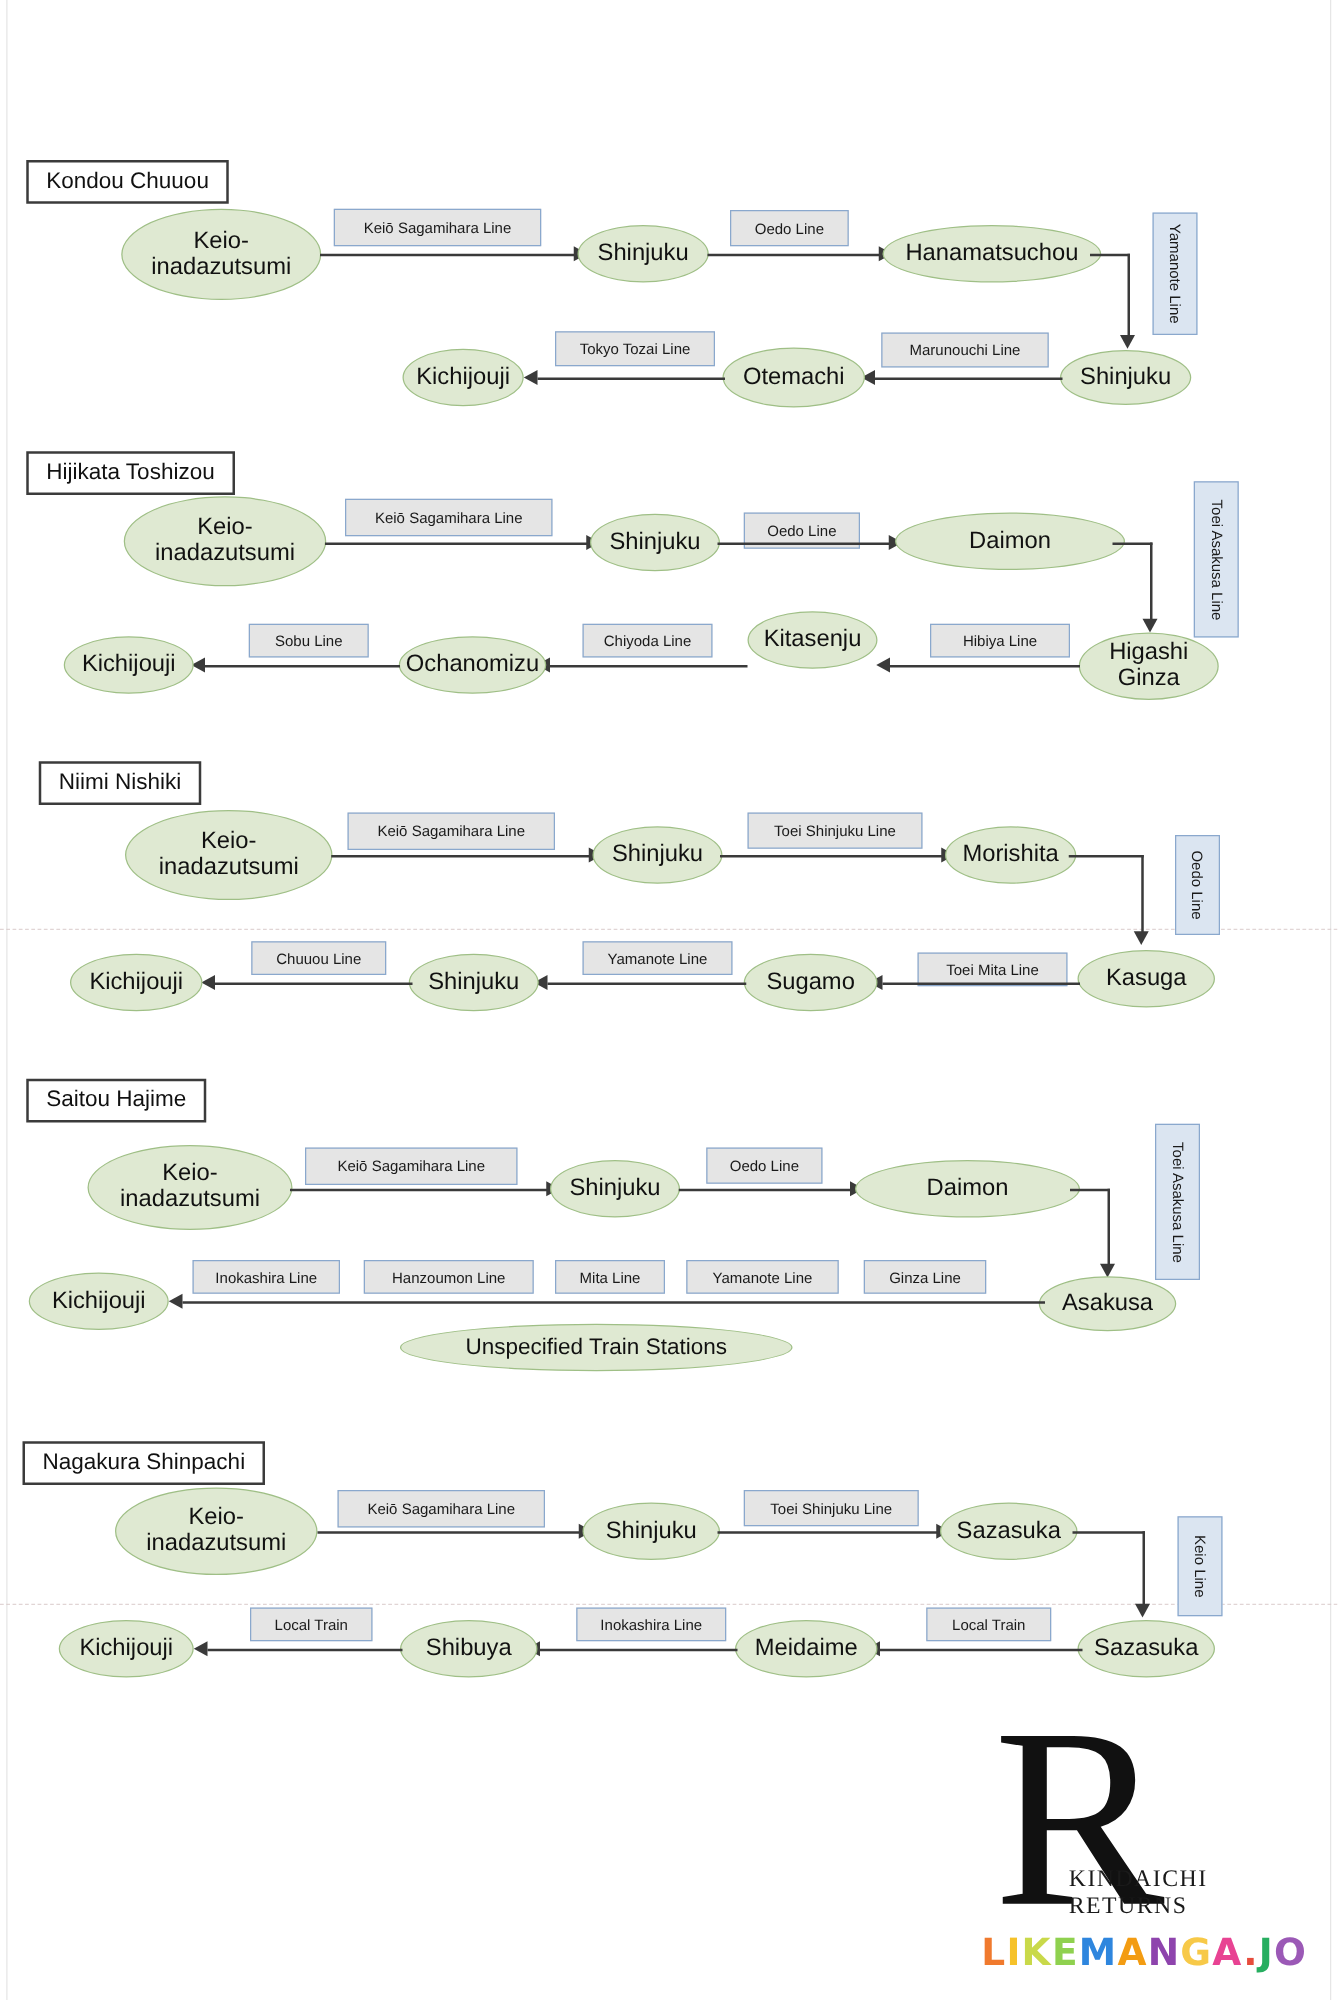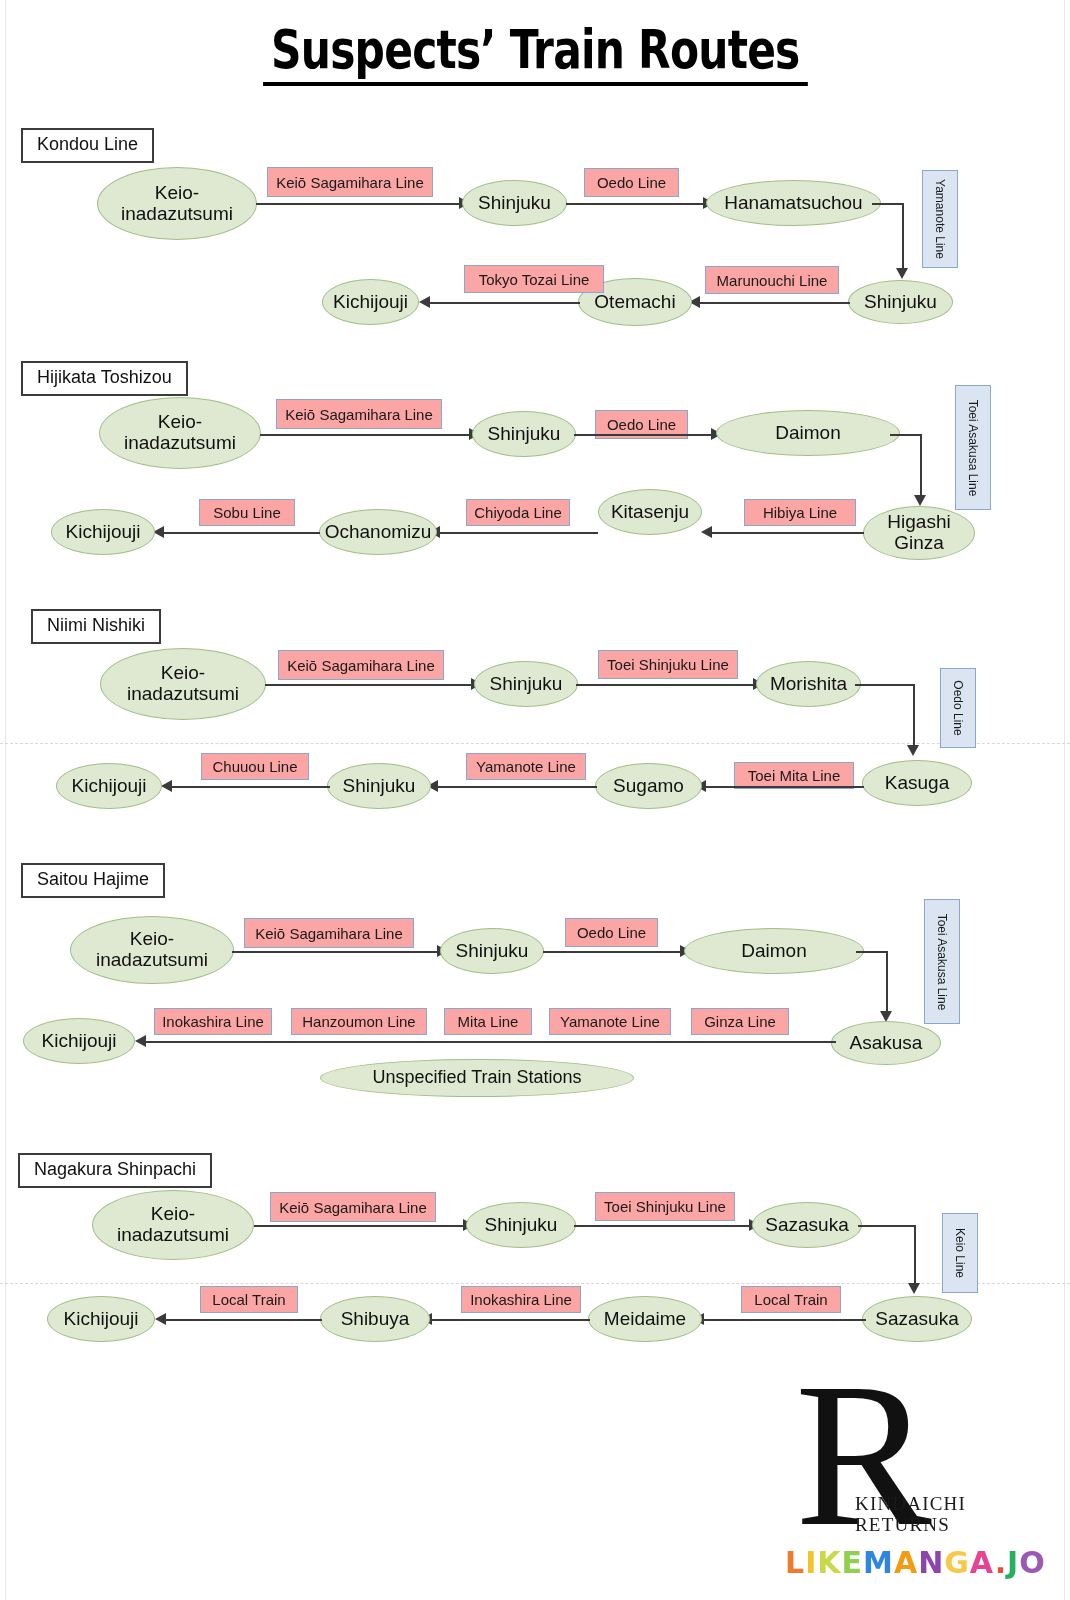--- a/index.html
+++ b/index.html
@@ -65,24 +65,24 @@
     color:#111;
     font-size:19px;
     line-height:1.08;
     padding:2px 4px;
   }
   .node.small { font-size:18px; }
 
   
   .lbl {
     position:absolute;
-    background:#fca5a5;
+    background:#e5e5e5;
     border:1px solid #8aa8cd;
     color:#1a1a1a;
-    font-size:15px;
+    font-size:12px;
     display:flex; align-items:center; justify-content:center;
     text-align:center;
     white-space:nowrap;
     padding:0 6px;
   }
   
   .lbl-v {
     position:absolute;
     background:#dbe5f1;
     border:1px solid #8aa8cd;
@@ -134,25 +134,22 @@
   .wm span { text-shadow:0 0 2px #fff, 1px 1px 0 #ffffff; }
 </style>
 </head>
 <body>
 
 <div id="page">
 
   <div class="edge-line edge-left"></div>
   <div class="edge-line edge-right"></div>
 
-  <div class="title-wrap">
-    <div class="title">Suspects’ Train Routes</div>
-  </div>
-
-  <div class="name-box" style="left:21px; top:128px;">Kondou Line</div>
+
+  <div class="name-box" style="left:21px; top:128px;">Kondou Chuuou</div>
 
   <div class="node" style="left:97px; top:167px; width:160px; height:73px;">
     <div><span>Keio-</span><br><span>inadazutsumi</span></div>
   </div>
   <div class="lbl" style="left:267px; top:167px; width:166px; height:30px;">Keiō Sagamihara Line</div>
   <div class="h-line" style="left:256px; top:203px; width:206px;"></div>
   <div class="arrow-r" style="left:459px; top:197px;"></div>
 
   <div class="node" style="left:462px; top:180px; width:105px; height:46px;">Shinjuku</div>
   <div class="lbl" style="left:584px; top:168px; width:95px; height:29px;">Oedo Line</div>
@@ -167,21 +164,21 @@
   <div class="h-line" style="left:872px; top:203px; width:32px;"></div>
   <div class="v-line" style="left:902px; top:203px; height:67px;"></div>
   <div class="arrow-d" style="left:896px; top:268px;"></div>
 
   <div class="node" style="left:848px; top:280px; width:105px; height:44px;">Shinjuku</div>
   <div class="lbl" style="left:705px; top:266px; width:134px; height:28px;">Marunouchi Line</div>
   <div class="h-line" style="left:700px; top:302px; width:150px;"></div>
   <div class="arrow-l" style="left:689px; top:296px;"></div>
 
   <div class="node" style="left:578px; top:278px; width:114px; height:48px;">Otemachi</div>
-  <div class="lbl" style="left:464px; top:265px; width:140px; height:28px;">Tokyo Tozai Line</div>
+  <div class="lbl" style="left:444px; top:265px; width:128px; height:28px;">Tokyo Tozai Line</div>
   <div class="h-line" style="left:430px; top:302px; width:150px;"></div>
   <div class="arrow-l" style="left:419px; top:296px;"></div>
 
   <div class="node" style="left:322px; top:279px; width:97px; height:46px;">Kichijouji</div>
 
   <div class="name-box" style="left:21px; top:361px;">Hijikata Toshizou</div>
 
   <div class="node" style="left:99px; top:397px; width:162px; height:72px;">
     <div><span>Keio-</span><br><span>inadazutsumi</span></div>
   </div>

